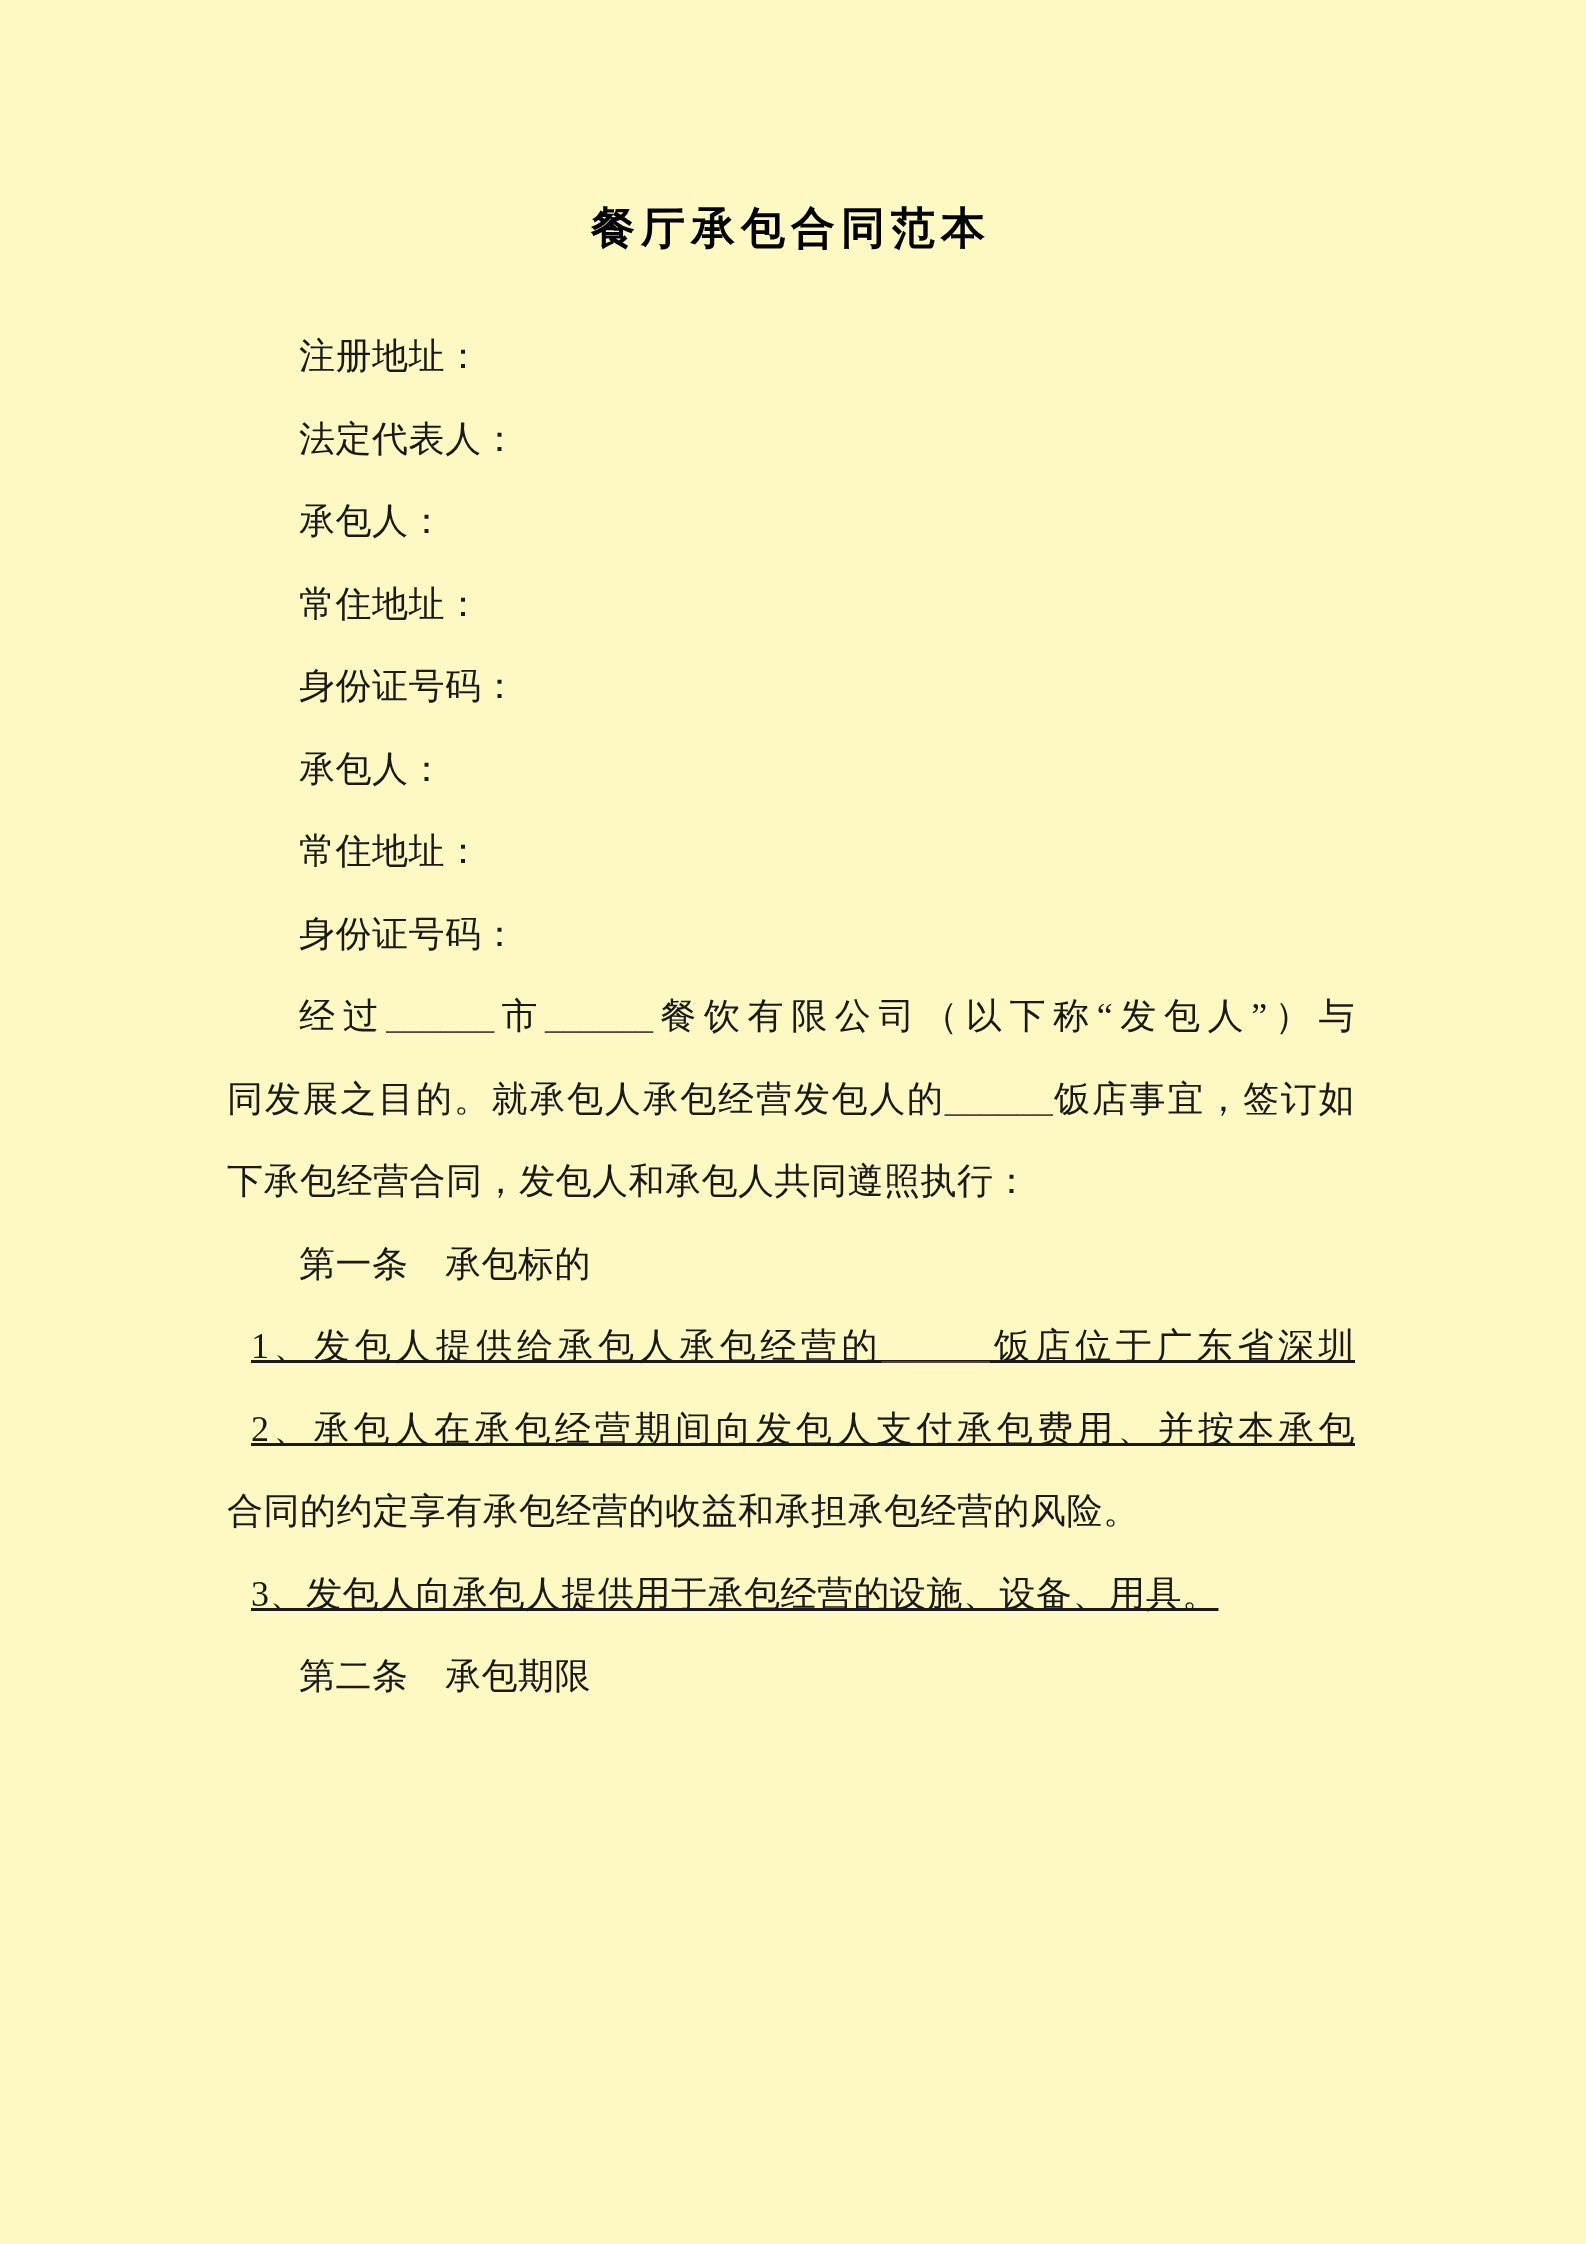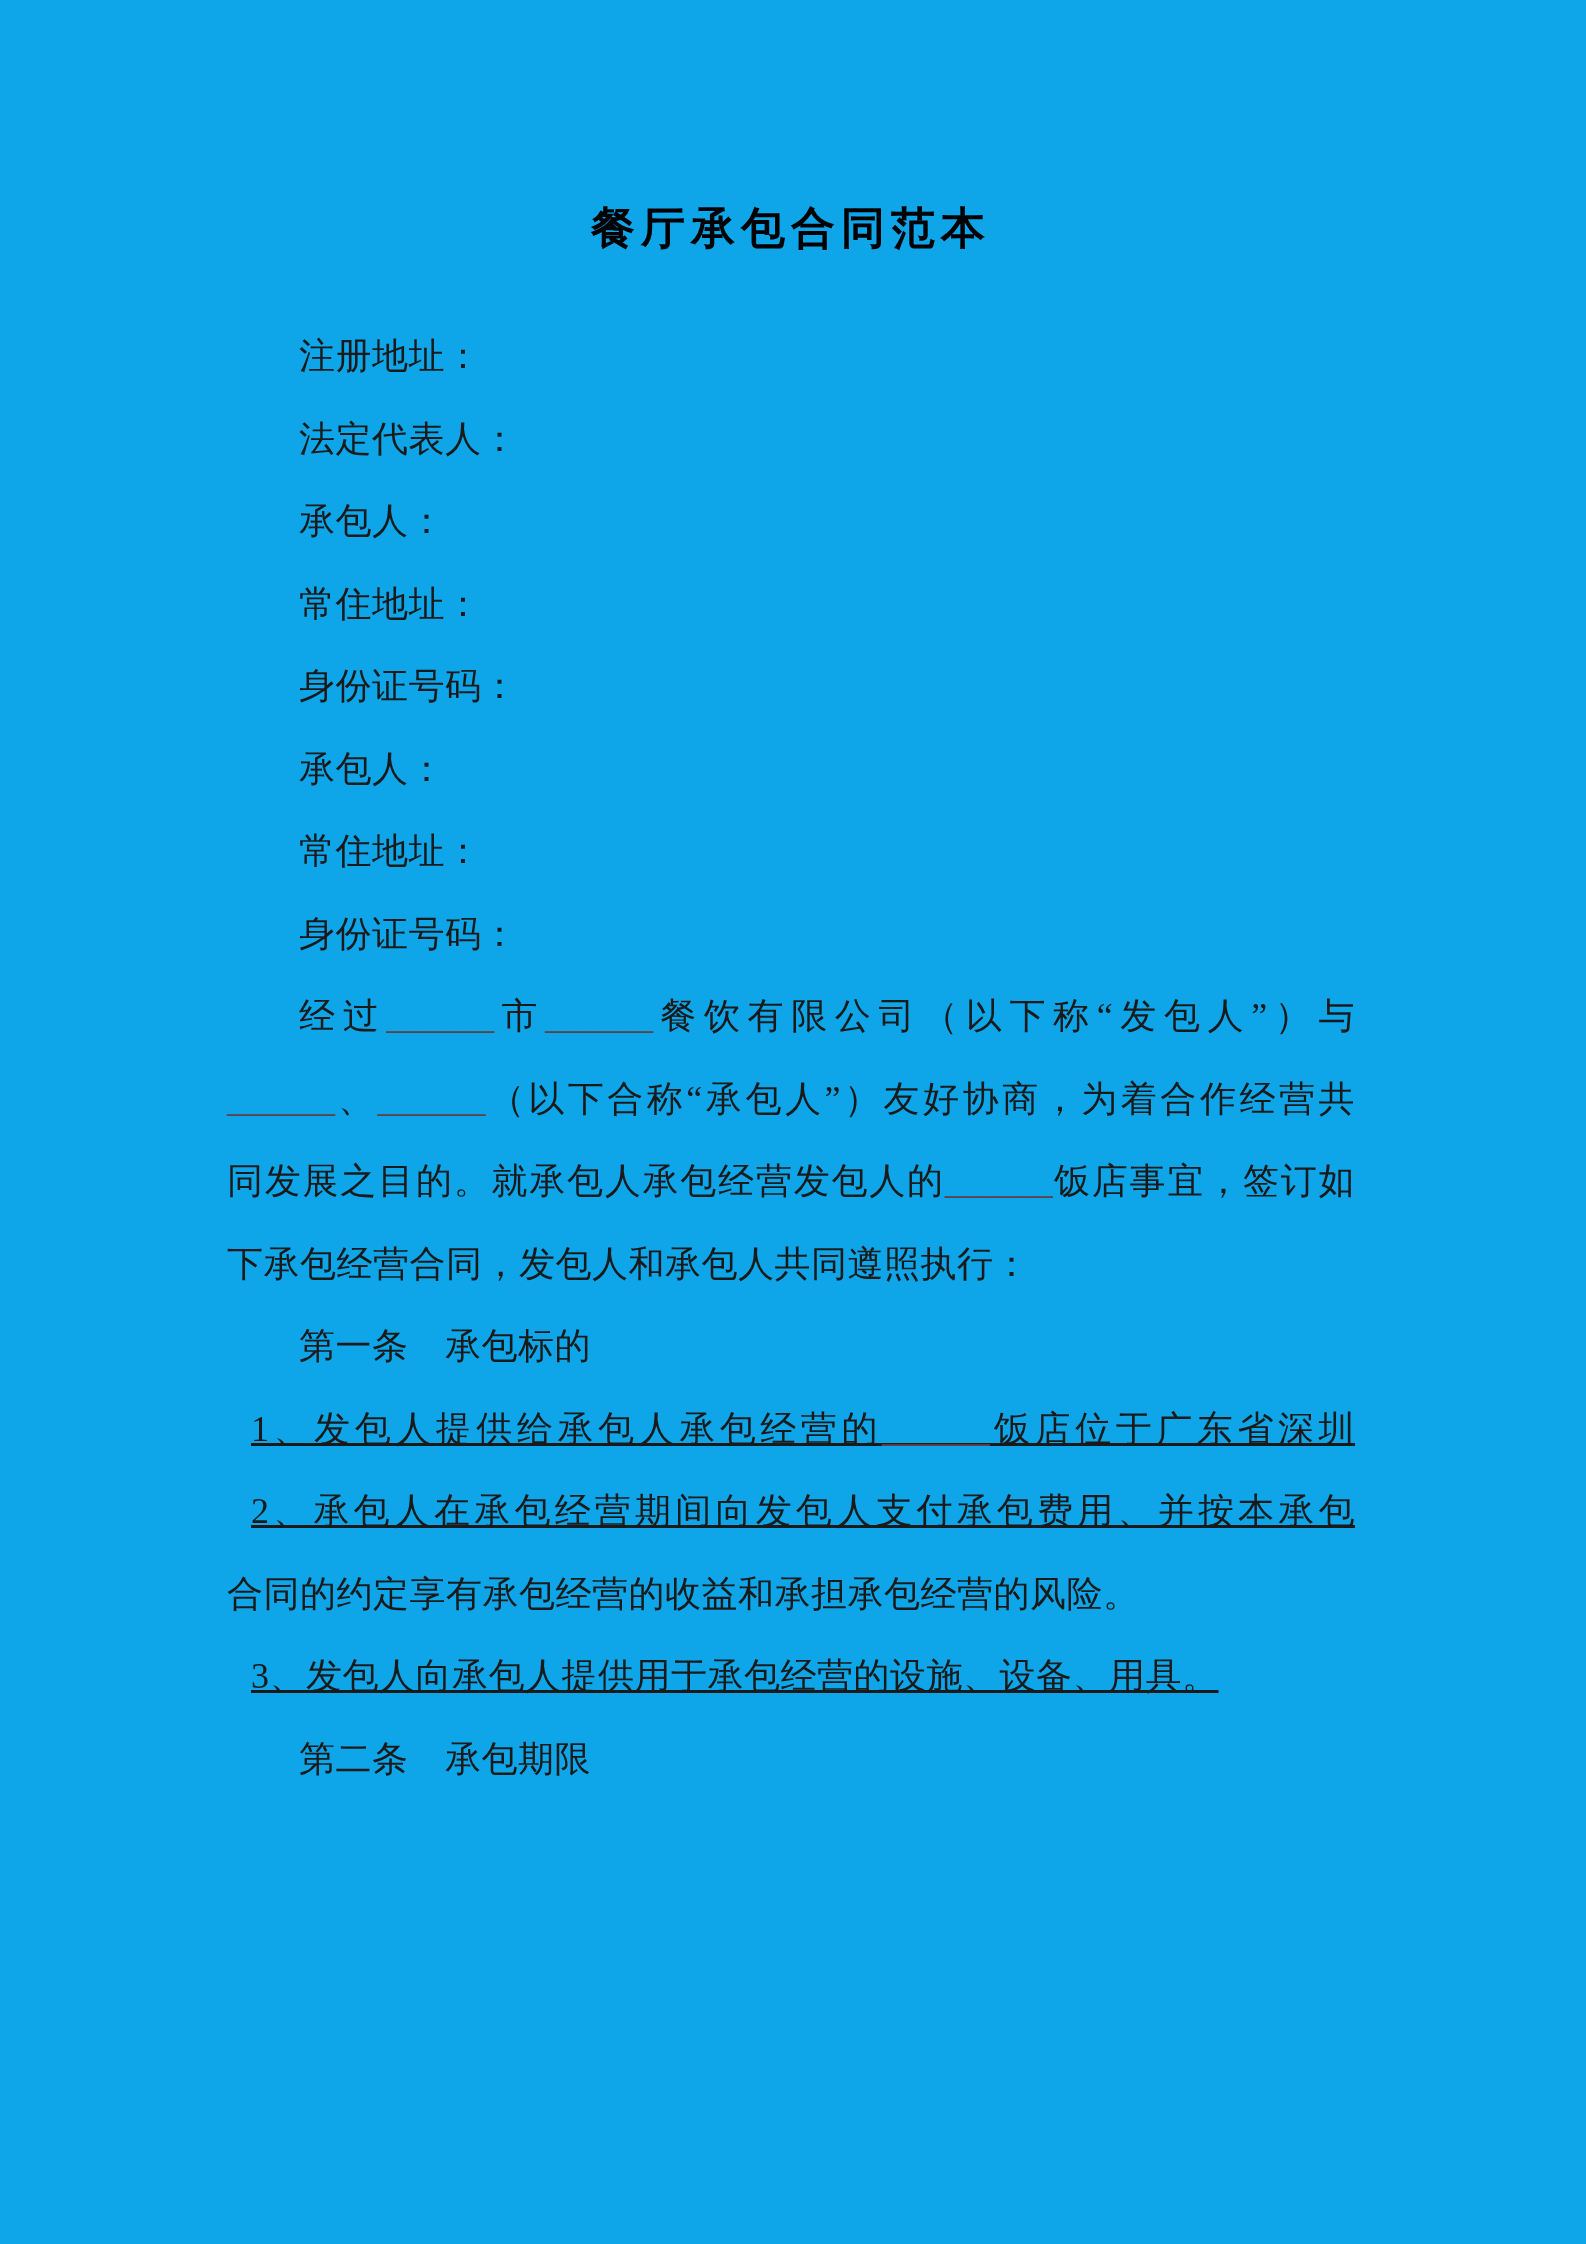--- a/index.html
+++ b/index.html
@@ -4,21 +4,21 @@
 <style>
   html, body {
     margin: 0;
     padding: 0;
     background: #ffffff;
   }
   .page {
     position: relative;
     width: 1586px;
     height: 2244px;
-    background: #0ea5e9;
+    background: #fef9c3;
     overflow: hidden;
   }
   .doc {
     box-sizing: border-box;
     width: 100%;
     height: 100%;
     padding: 187px 231px 0 227px;
     font-family: "Liberation Serif", "DejaVu Serif", serif;
     color: #1a1a1a;
   }
@@ -65,21 +65,20 @@
     <div class="body-lines" id="doc-body">
         <div class="line indent">注册地址：</div>
         <div class="line indent">法定代表人：</div>
         <div class="line indent">承包人：</div>
         <div class="line indent">常住地址：</div>
         <div class="line indent">身份证号码：</div>
         <div class="line indent">承包人：</div>
         <div class="line indent">常住地址：</div>
         <div class="line indent">身份证号码：</div>
         <div class="line indent just">经过<span class="blank">______</span>市<span class="blank">______</span>餐饮有限公司（以下称“发包人”）与</div>
-        <div class="line just"><span class="blank">______</span>、<span class="blank">______</span>（以下合称“承包人”）友好协商，为着合作经营共</div>
         <div class="line just">同发展之目的。就承包人承包经营发包人的<span class="blank">______</span>饭店事宜，签订如</div>
         <div class="line">下承包经营合同，发包人和承包人共同遵照执行：</div>
         <div class="line indent">第一条　承包标的</div>
         <div class="line num just">1、发包人提供给承包人承包经营的<span class="blank">______</span>饭店位于广东省深圳</div>
         <div class="line num just">2、承包人在承包经营期间向发包人支付承包费用、并按本承包</div>
         <div class="line">合同的约定享有承包经营的收益和承担承包经营的风险。</div>
         <div class="line num">3、发包人向承包人提供用于承包经营的设施、设备、用具。</div>
         <div class="line indent">第二条　承包期限</div>
       </div>
   </div>

